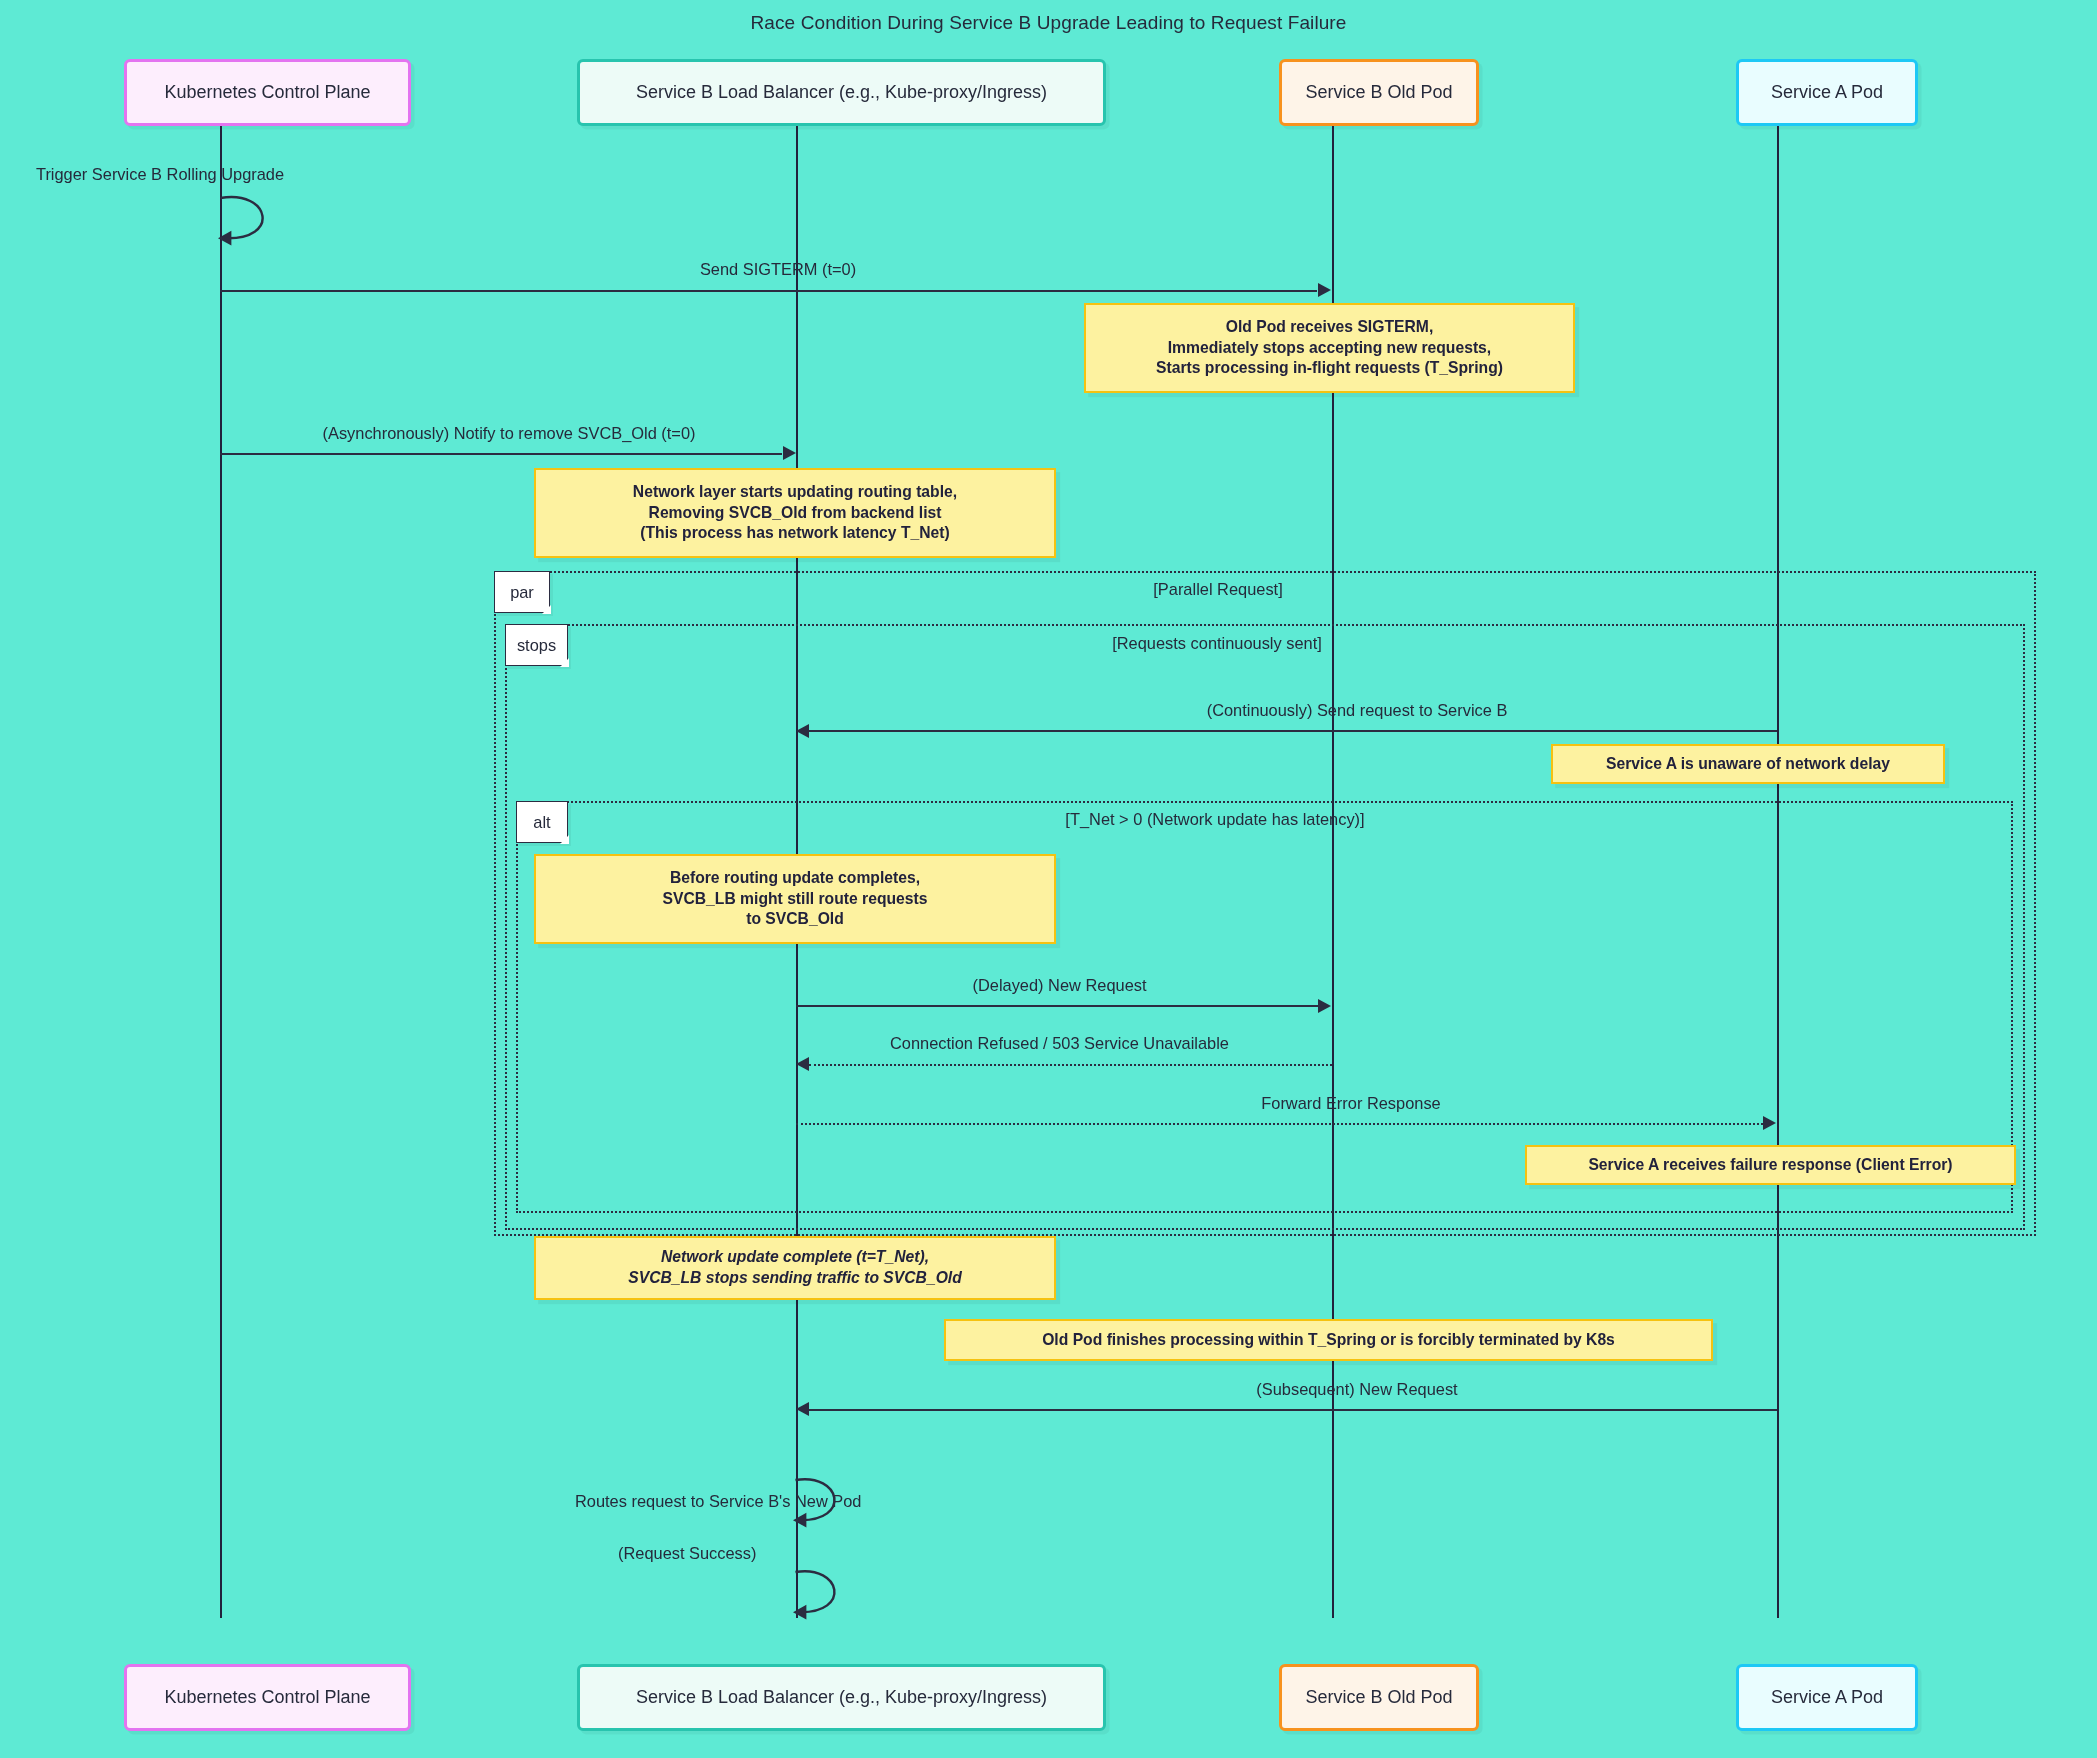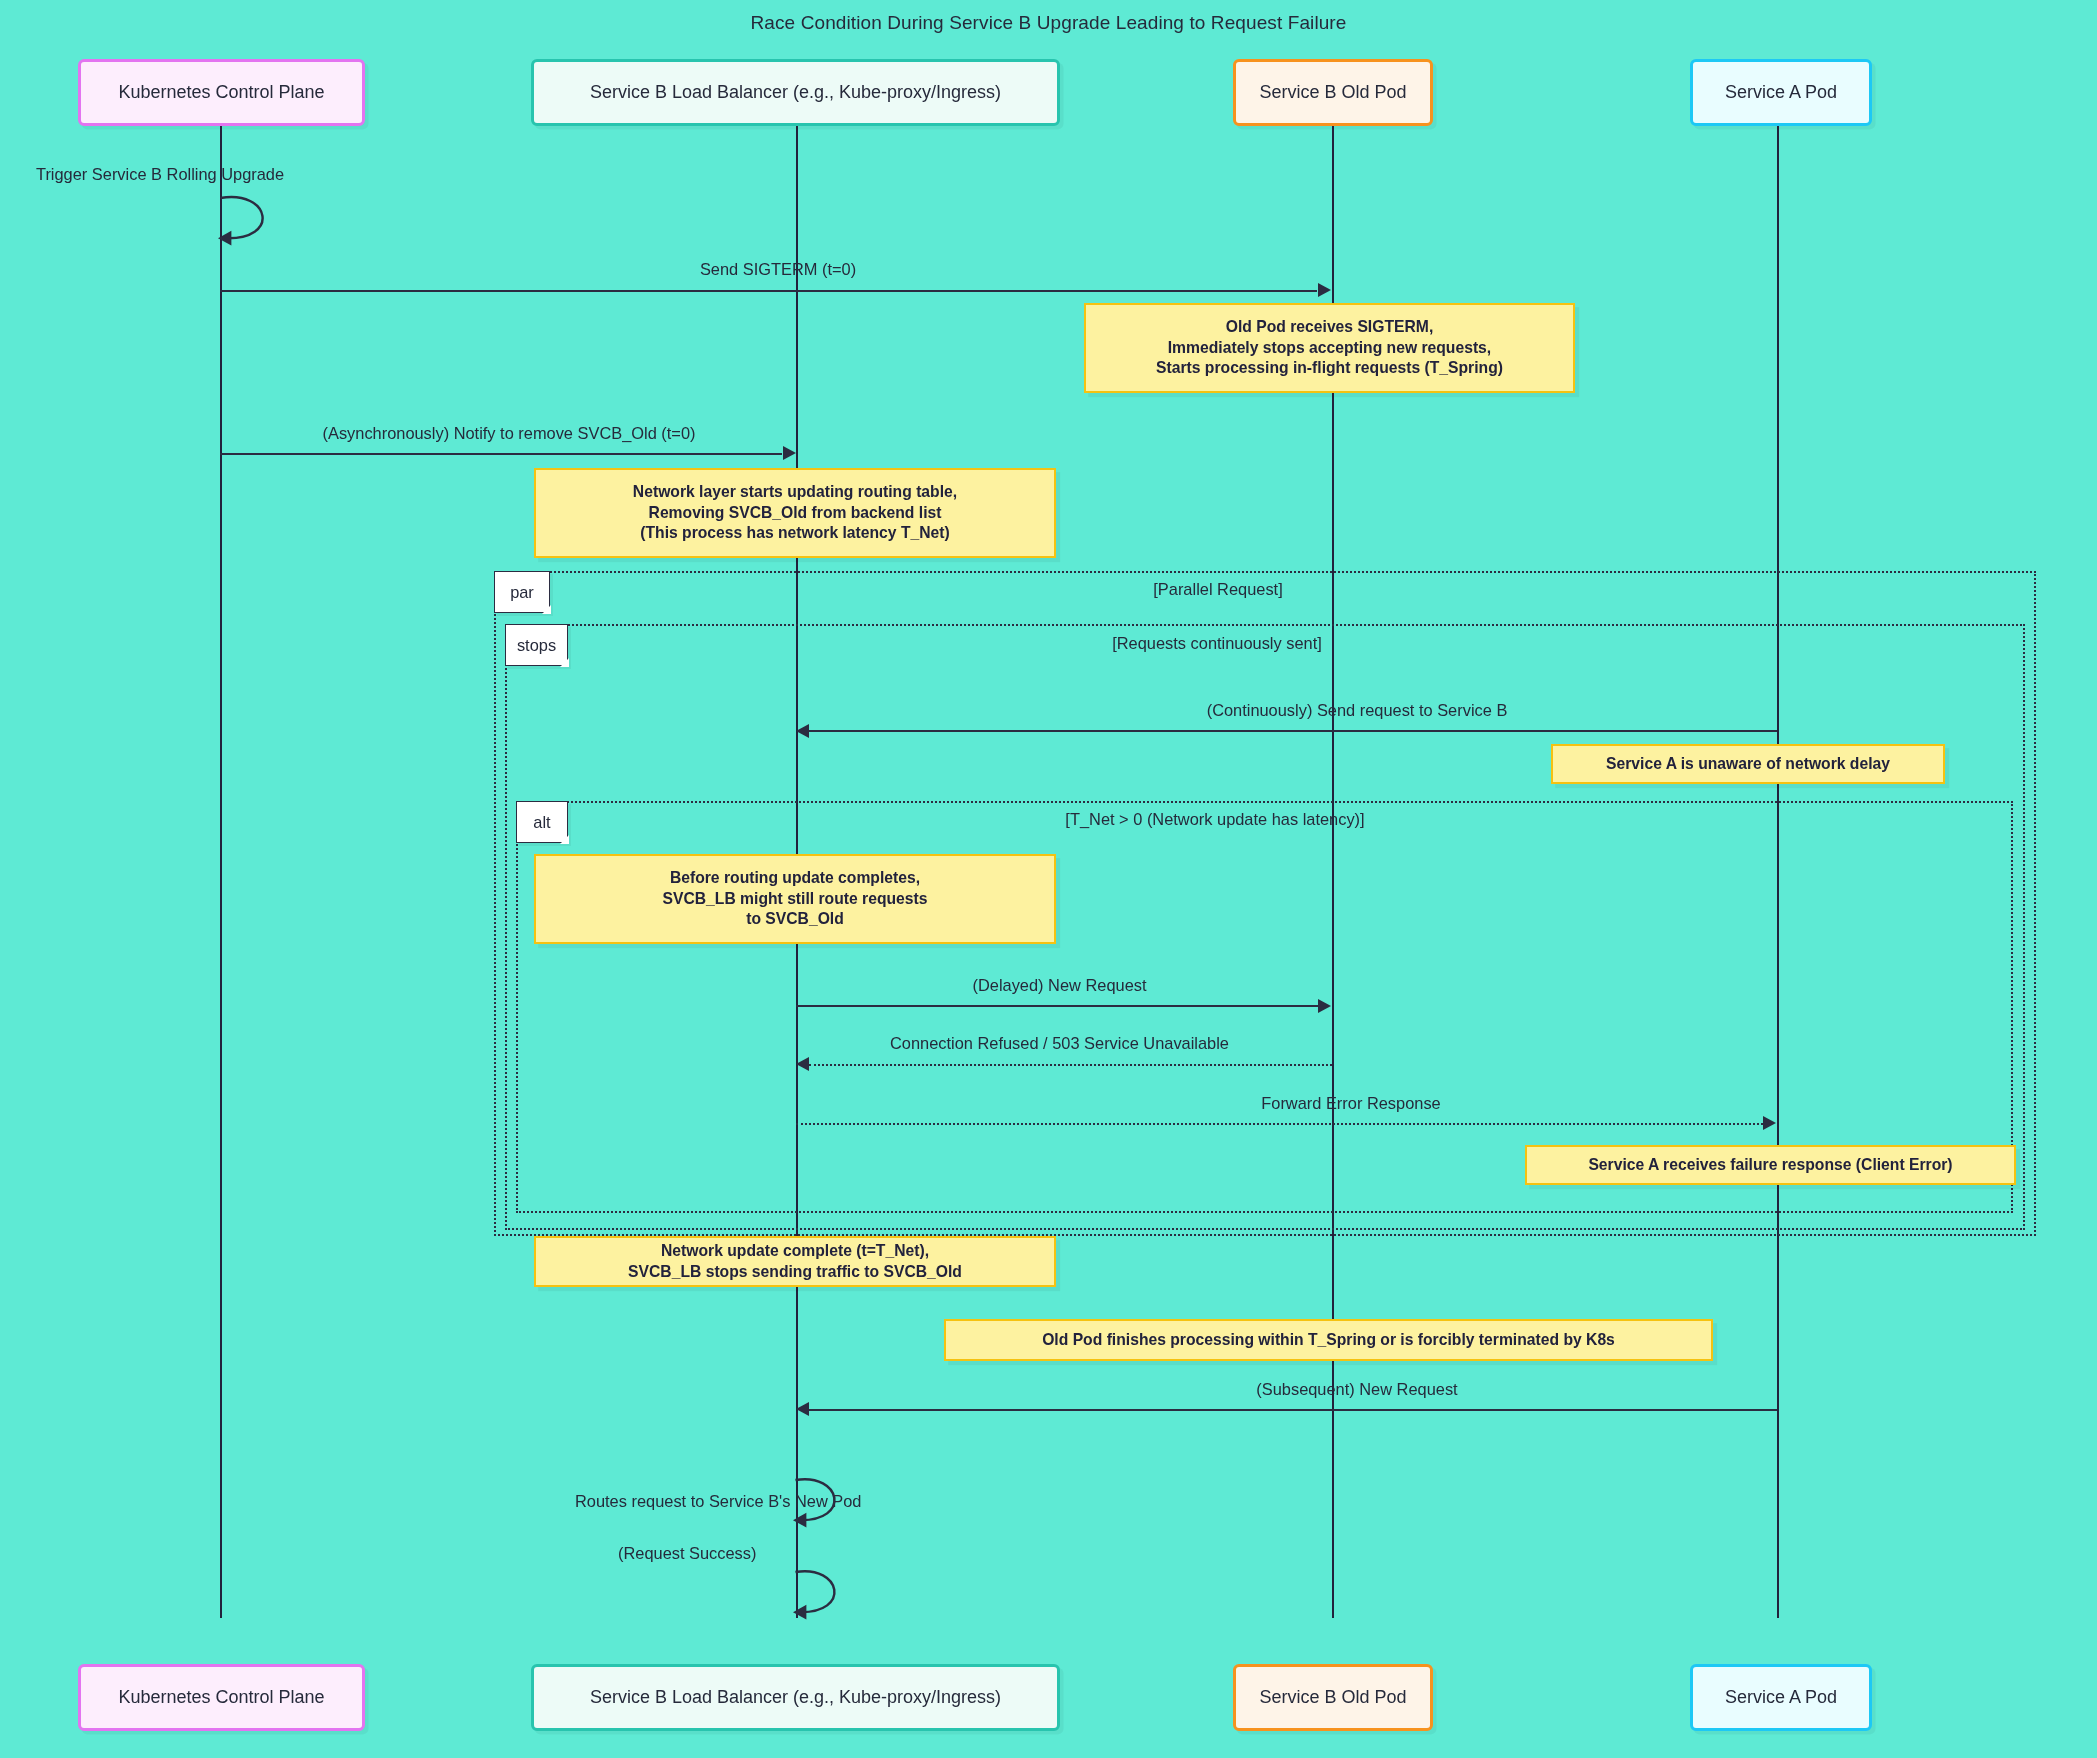--- a/index.html
+++ b/index.html
@@ -34,20 +34,21 @@
     border-style:solid;
     display:flex;
     align-items:center;
     justify-content:center;
     font-size:18px;
     color:#262a3b;
     text-align:center;
     box-shadow:3.6px 3.6px 0 rgba(0,0,0,0.045);
     padding:0 11px;
     white-space:nowrap;
+    margin-left:46px;
   }
   
   .lifeline{
     position:absolute;
     width:1.8px;
     background:#22223c;
   }
   
   .msg-line{
     position:absolute;
@@ -236,21 +237,21 @@
   <div class="msg-label" style="left:921px; top:1094px; width:860px;">Forward Error Response</div>
   <div class="msg-line dotted" style="left:796px; top:1123px; width:967px;"></div>
   <div class="arrow-head right" style="left:1763px; top:1116px;"></div>
 
   <div class="note" style="left:1525px; top:1145px; width:491px; height:40px;">
     <span>
       <span>Service A receives failure response (Client Error)</span>
     </span>
   </div>
 
-  <div class="note" style="left:534px; top:1236px; width:522px; height:51px;">
+  <div class="note" style="left:534px; top:1236px; width:522px; height:64px;font-style:italic;">
     <span>
       <span>Network update complete (t=T_Net),</span>
       <span>SVCB_LB stops sending traffic to SVCB_Old</span>
     </span>
   </div>
 
   <div class="note" style="left:944px; top:1319px; width:769px; height:42px;">
     <span>
       <span>Old Pod finishes processing within T_Spring or is forcibly terminated by K8s</span>
     </span>

